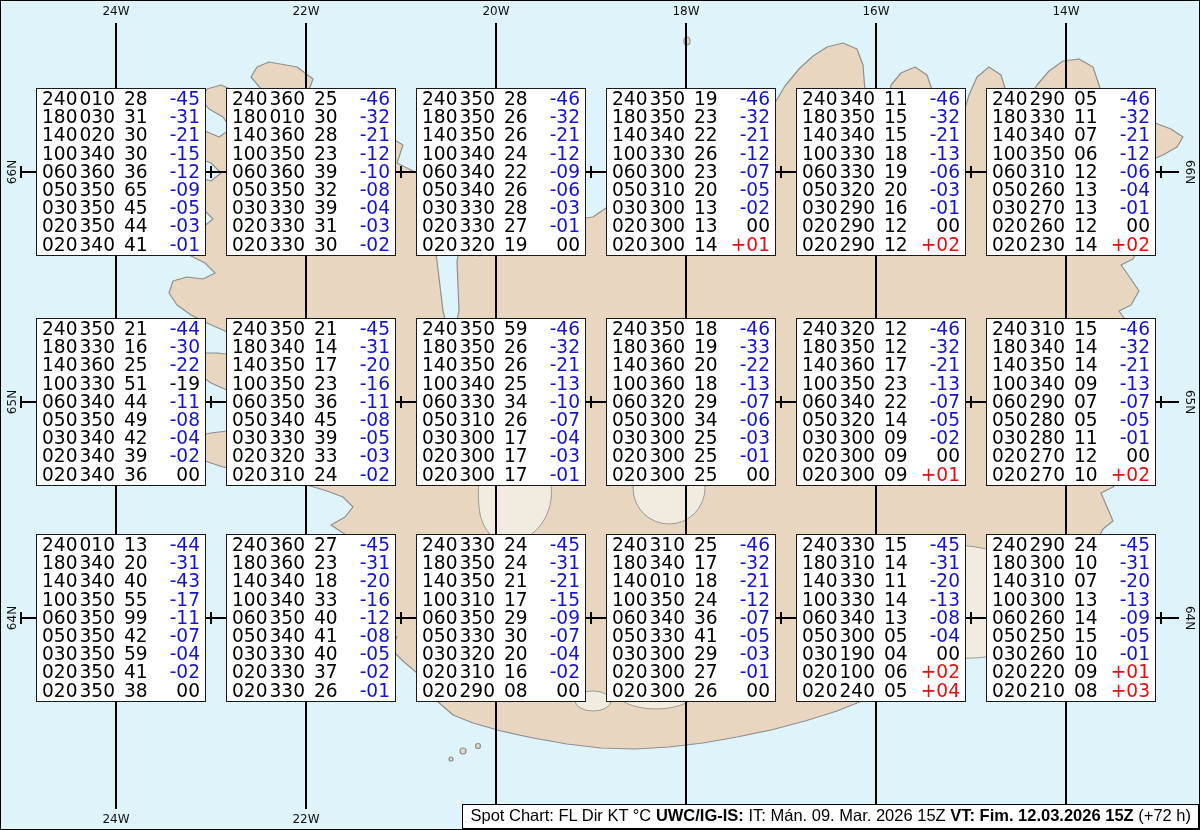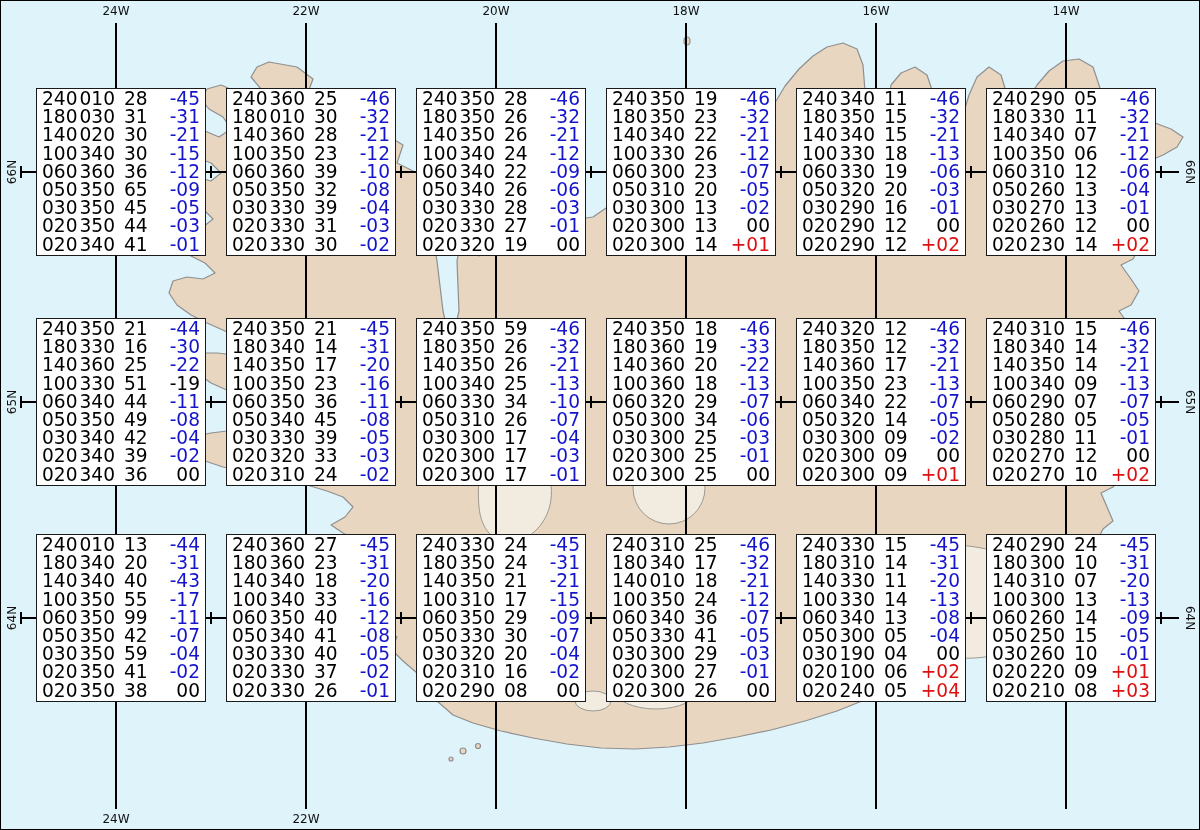--- a/index.html
+++ b/index.html
@@ -323,13 +323,14 @@
         <div class="spotline"><span class="fl">140</span><span class="dir">310</span><span class="spd">07</span><span class="tmp" style="color: rgb(20, 20, 204);">-20</span></div>
         <div class="spotline"><span class="fl">100</span><span class="dir">300</span><span class="spd">13</span><span class="tmp" style="color: rgb(20, 20, 204);">-13</span></div>
         <div class="spotline"><span class="fl">060</span><span class="dir">260</span><span class="spd">14</span><span class="tmp" style="color: rgb(20, 20, 204);">-09</span></div>
         <div class="spotline"><span class="fl">050</span><span class="dir">250</span><span class="spd">15</span><span class="tmp" style="color: rgb(20, 20, 204);">-05</span></div>
         <div class="spotline"><span class="fl">030</span><span class="dir">260</span><span class="spd">10</span><span class="tmp" style="color: rgb(20, 20, 204);">-01</span></div>
         <div class="spotline"><span class="fl">020</span><span class="dir">220</span><span class="spd">09</span><span class="tmp" style="color: rgb(221, 17, 17);">+01</span></div>
         <div class="spotline"><span class="fl">020</span><span class="dir">210</span><span class="spd">08</span><span class="tmp" style="color: rgb(221, 17, 17);">+03</span></div>
       </div>
     </div>
 
+  <div id="caption"><span class="seg">Spot Chart: FL Dir KT °C </span><span class="seg-bold">UWC/IG-IS:</span><span class="seg"> IT: Mán. 09. Mar. 2026 15Z </span><span class="seg-bold">VT: Fim. 12.03.2026 15Z</span><span class="seg"> (+72 h)</span></div>
 </div>
 
 </body></html>

